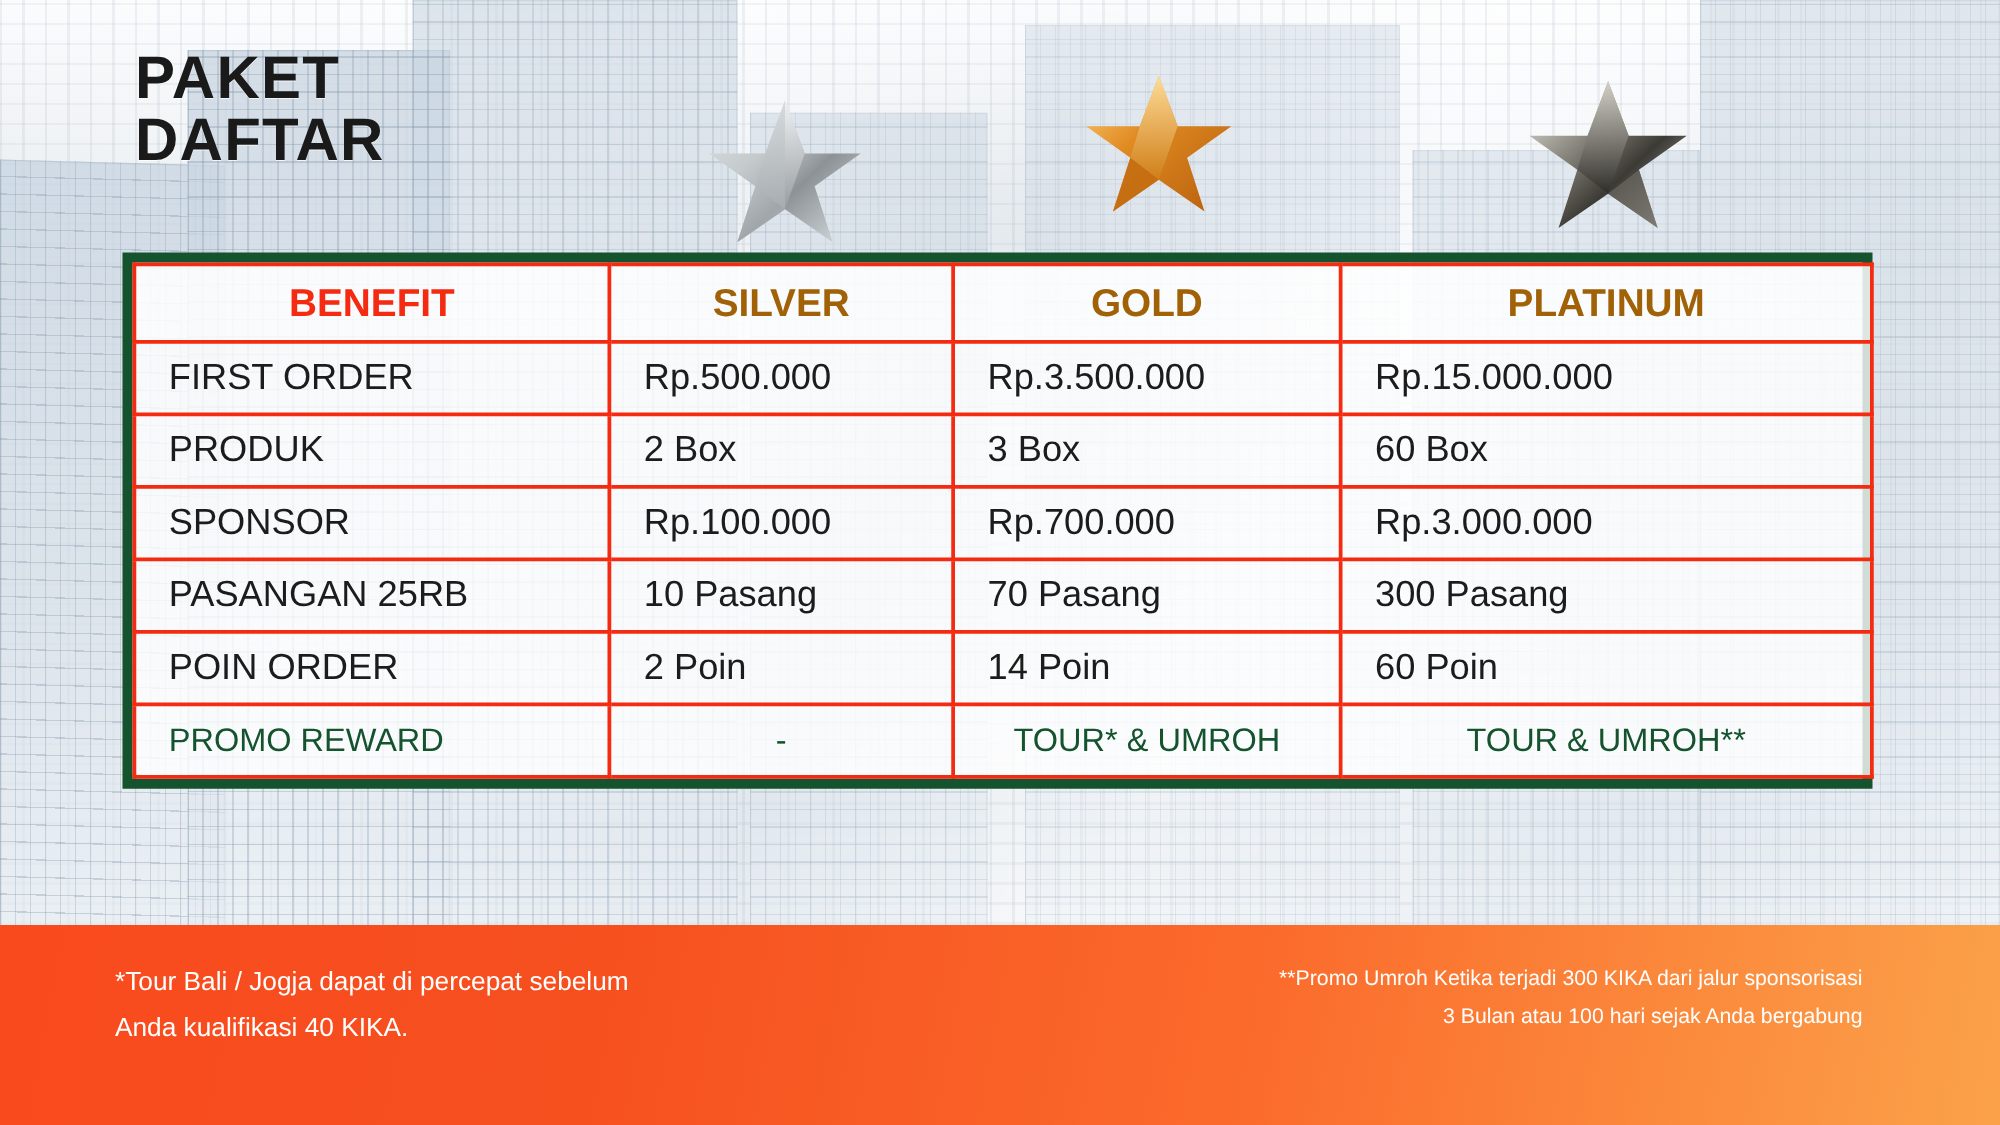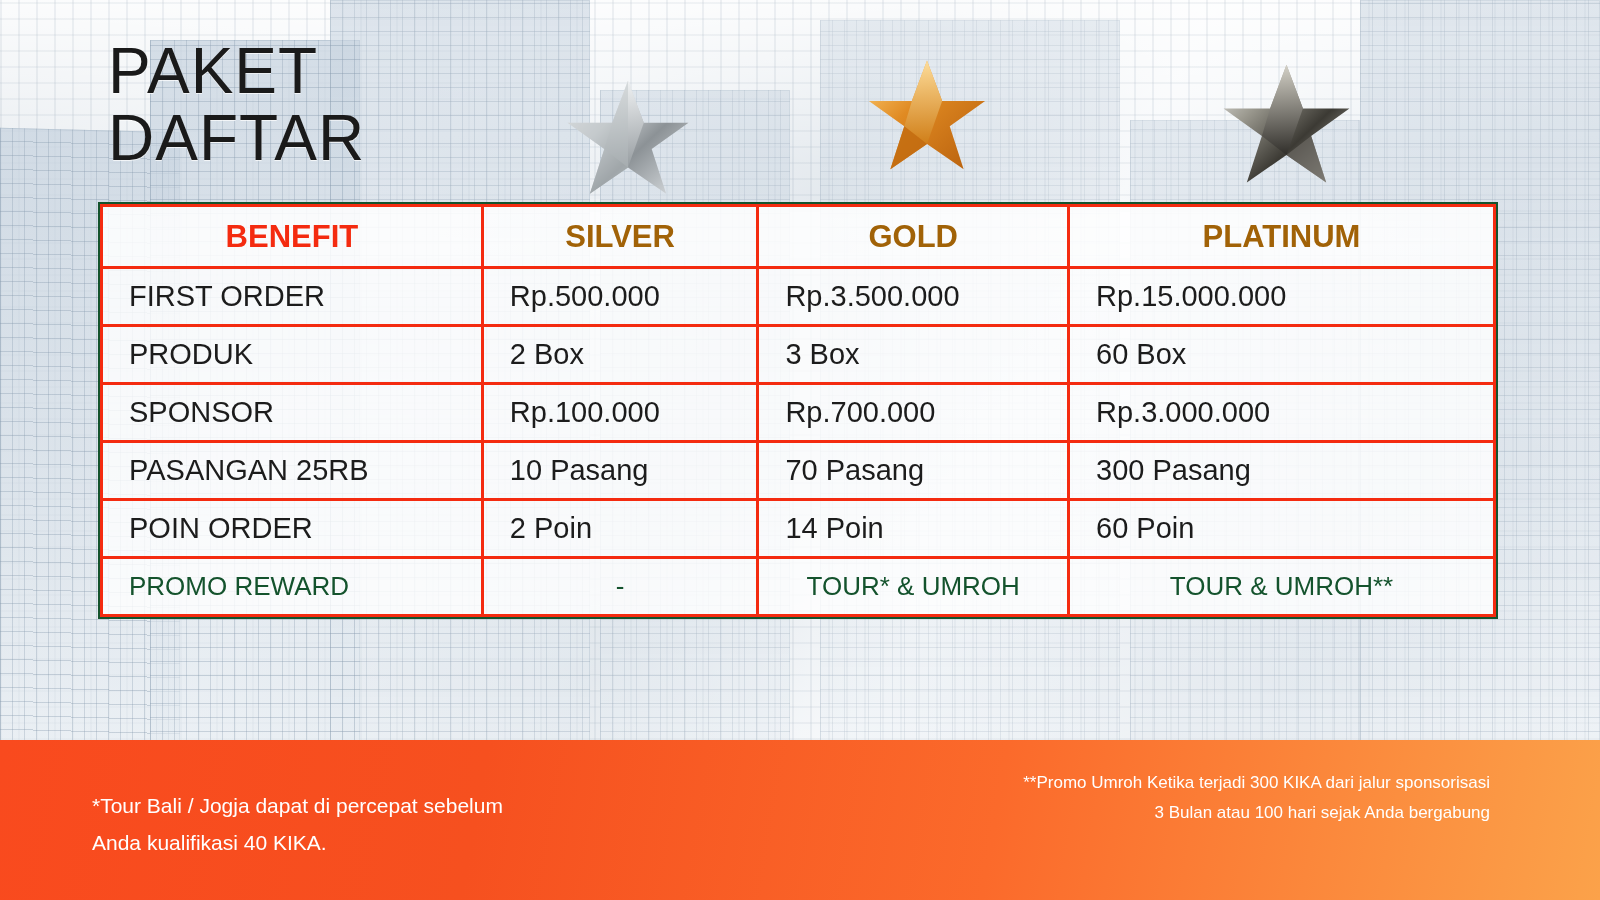--- a/index.html
+++ b/index.html
@@ -47,25 +47,25 @@
   .t3 { left: 330px;  top: 0px;   width: 260px; height: 900px; opacity:.8; }
   .t4 { left: 600px;  top: 90px;  width: 190px; height: 810px; opacity:.65; }
   .t5 { left: 820px;  top: 20px;  width: 300px; height: 880px; opacity:.55; }
   .t6 { left: 1130px; top: 120px; width: 230px; height: 780px; opacity:.6; }
   .t7 { left: 1360px; top: 0px;   width: 240px; height: 900px; opacity:.7; }
 
   
   .title {
     position: absolute;
     left: 108px; top: 38px;
-    font-size: 64px;
+    font-size: 48px;
     line-height: 1.04;
     letter-spacing: 1px;
     color: #1a1a1a;
-    font-weight: 400;
+    font-weight: 700;
     text-shadow: 0 1px 0 rgba(255,255,255,.7);
   }
   
   .logo {
     position: absolute; right: 58px; top: 26px;
     width: 150px; text-align: center;
   }
   .logo-mark { display:flex; justify-content:center; align-items:flex-end; gap:5px; height: 54px; }
   .bar { width: 13px; border-radius: 7px 7px 3px 3px; }
   .bar.b1 { height: 30px; background: linear-gradient(180deg,#f06a2a,#f5a04a); }
@@ -84,21 +84,21 @@
   .star-wrap { position: absolute; }
   .star-silver { left: 548px; top: 78px; }
   .star-gold   { left: 852px; top: 58px; }
   .star-plat   { left: 1204px; top: 62px; }
 
   
   .table-frame {
     position: absolute;
     left: 98px; top: 202px;
     width: 1400px;
-    border: 2px solid #14532d;
+    border: 8px solid #14532d;
     background: transparent;
   }
   table.pricing {
     width: 100%;
     border-collapse: collapse;
     table-layout: fixed;
   }
   table.pricing td {
     border: 3px solid #f42b10;
     height: 58px;
@@ -131,21 +131,21 @@
   
   .footer {
     position: absolute;
     left: 0; bottom: 0;
     width: 1600px; height: 160px;
     background: linear-gradient(100deg, #f94a1e 0%, #f6501f 30%, #fb6a2b 62%, #fba24a 100%);
     color: #ffffff;
   }
   .footer-left {
     position: absolute; left: 92px; top: 28px;
-    font-size: 21px; line-height: 1.75; margin-top: 20px;
+    font-size: 21px; line-height: 1.75;
   }
   .footer-right {
     position: absolute; right: 110px; top: 28px;
     font-size: 17px; line-height: 1.75; text-align: right;
   }
 </style>
 </head>
 <body>
 
 <div class="slide">

